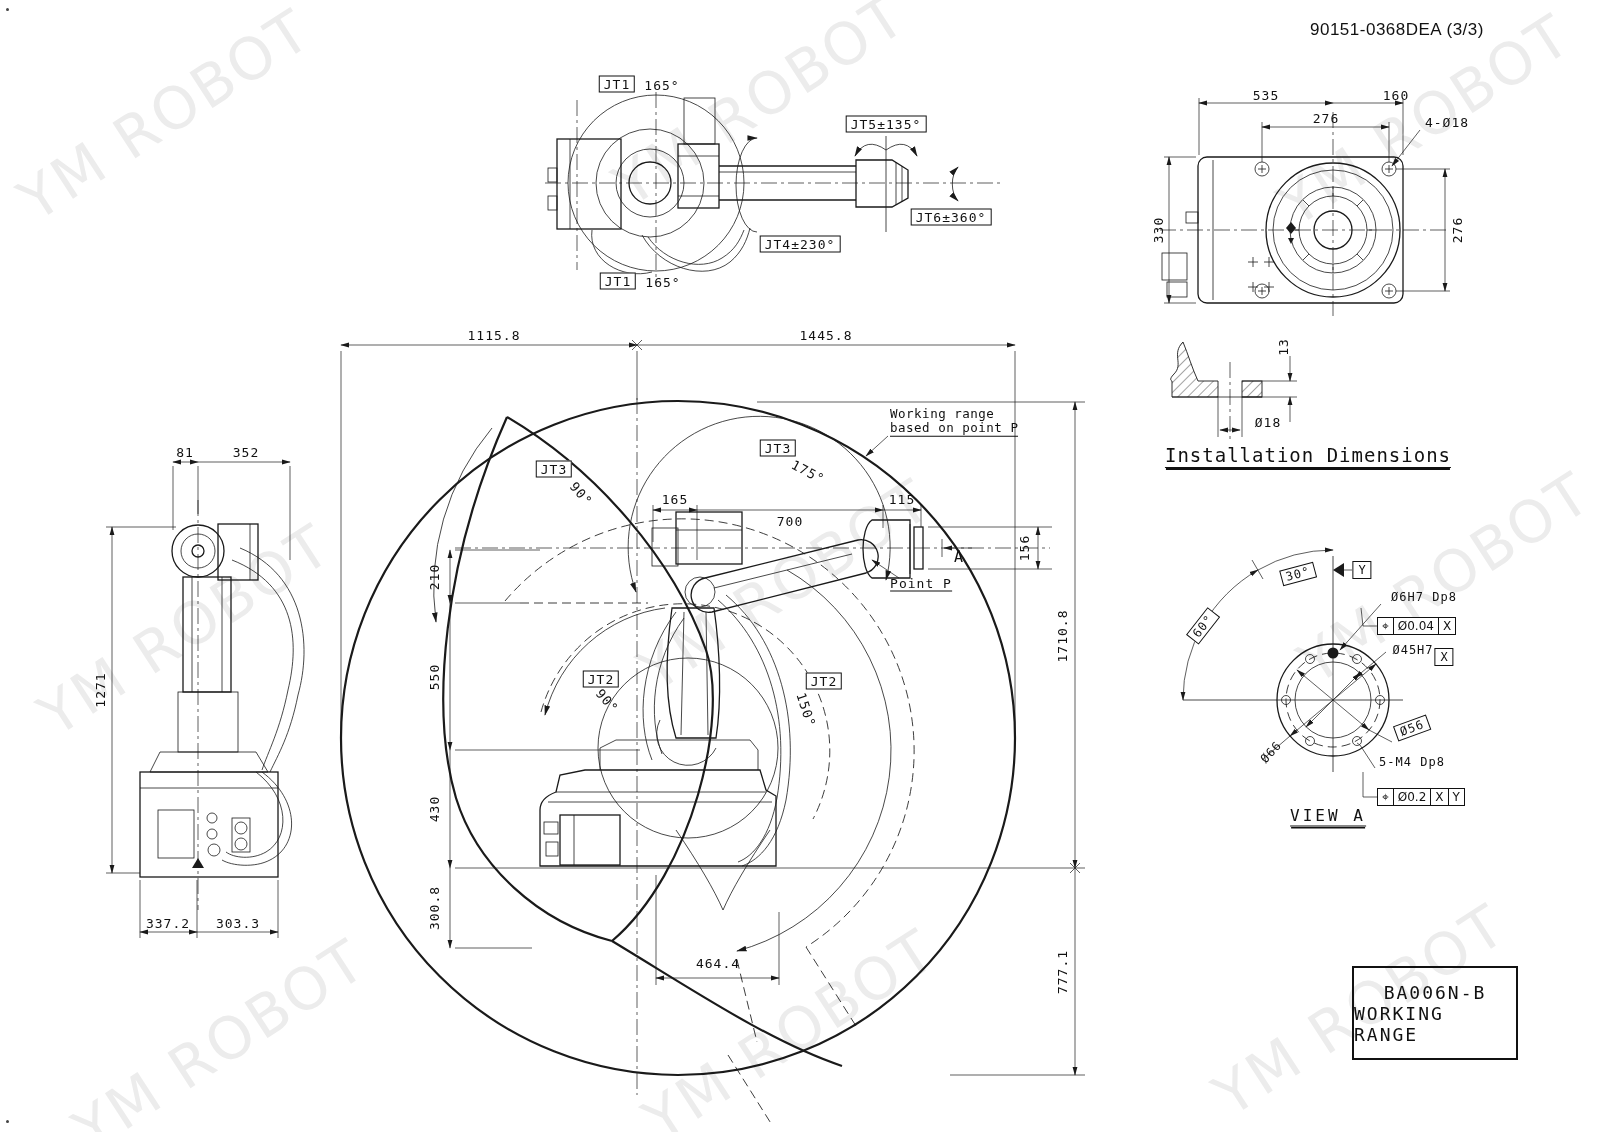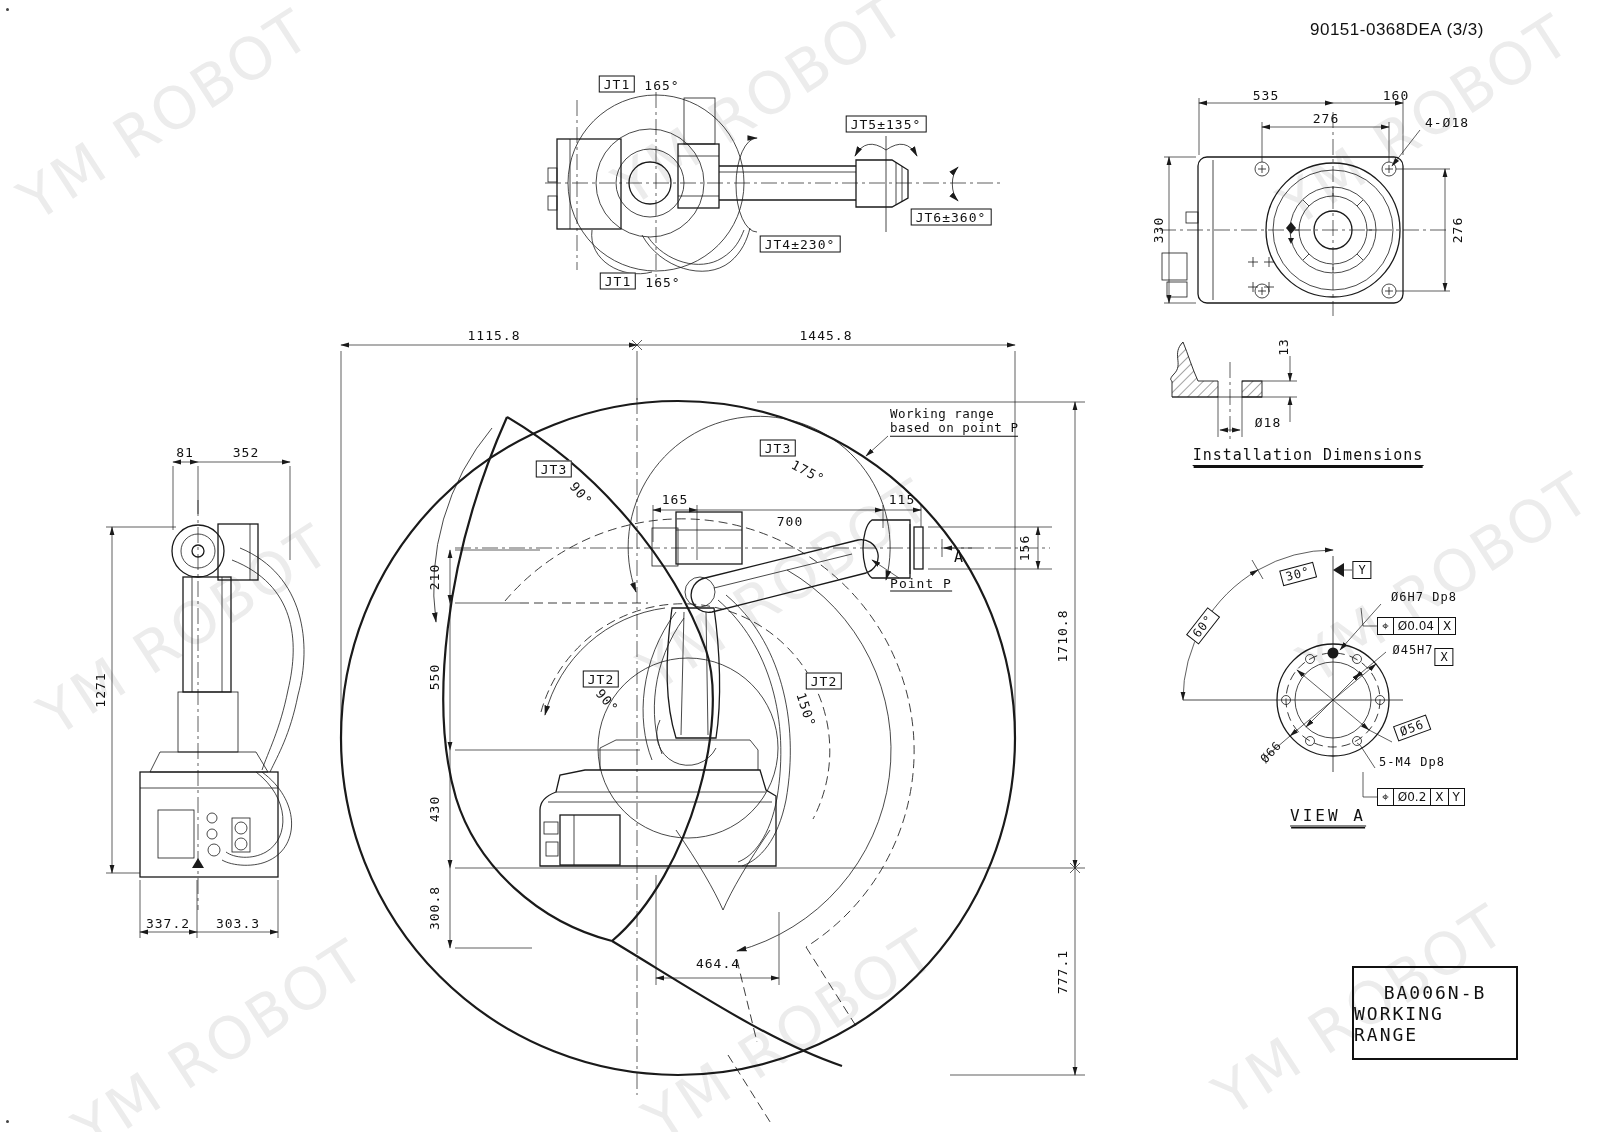--- a/index.html
+++ b/index.html
@@ -379,21 +379,21 @@
 
   <span class="lbl" style="left:1266px;top:95px">535</span>
   <span class="lbl" style="left:1396px;top:95px">160</span>
   <span class="lbl" style="left:1326px;top:118px">276</span>
   <span class="lbl" style="left:1447px;top:122px">4-Ø18</span>
   <span class="lbl r90" style="left:1158px;top:230px">330</span>
   <span class="lbl r90" style="left:1457px;top:230px">276</span>
 
   <span class="lbl r90" style="left:1283px;top:347px">13</span>
   <span class="lbl" style="left:1268px;top:422px">Ø18</span>
-  <span class="lbl dul" style="left:1308px;top:457px;font-size:15px">Installation Dimensions</span>
+  <span class="lbl dul" style="left:1308px;top:457px;font-size:19px">Installation Dimensions</span>
 
   <span class="lbl box sm" style="left:1298px;top:574px;transform:translate(-50%,-50%) rotate(-15deg)">30°</span>
   <span class="lbl box sm" style="left:1203px;top:626px;transform:translate(-50%,-50%) rotate(-52deg)">60°</span>
   <span class="dbox" style="left:1362px;top:570px">Y</span>
   <span class="lbl sm" style="left:1424px;top:597px">Ø6H7 Dp8</span>
   <div class="fcf" style="left:1377px;top:617px">
     <span>⌖</span>
       <span>Ø0.04</span>
       <span>X</span>
   </div>

